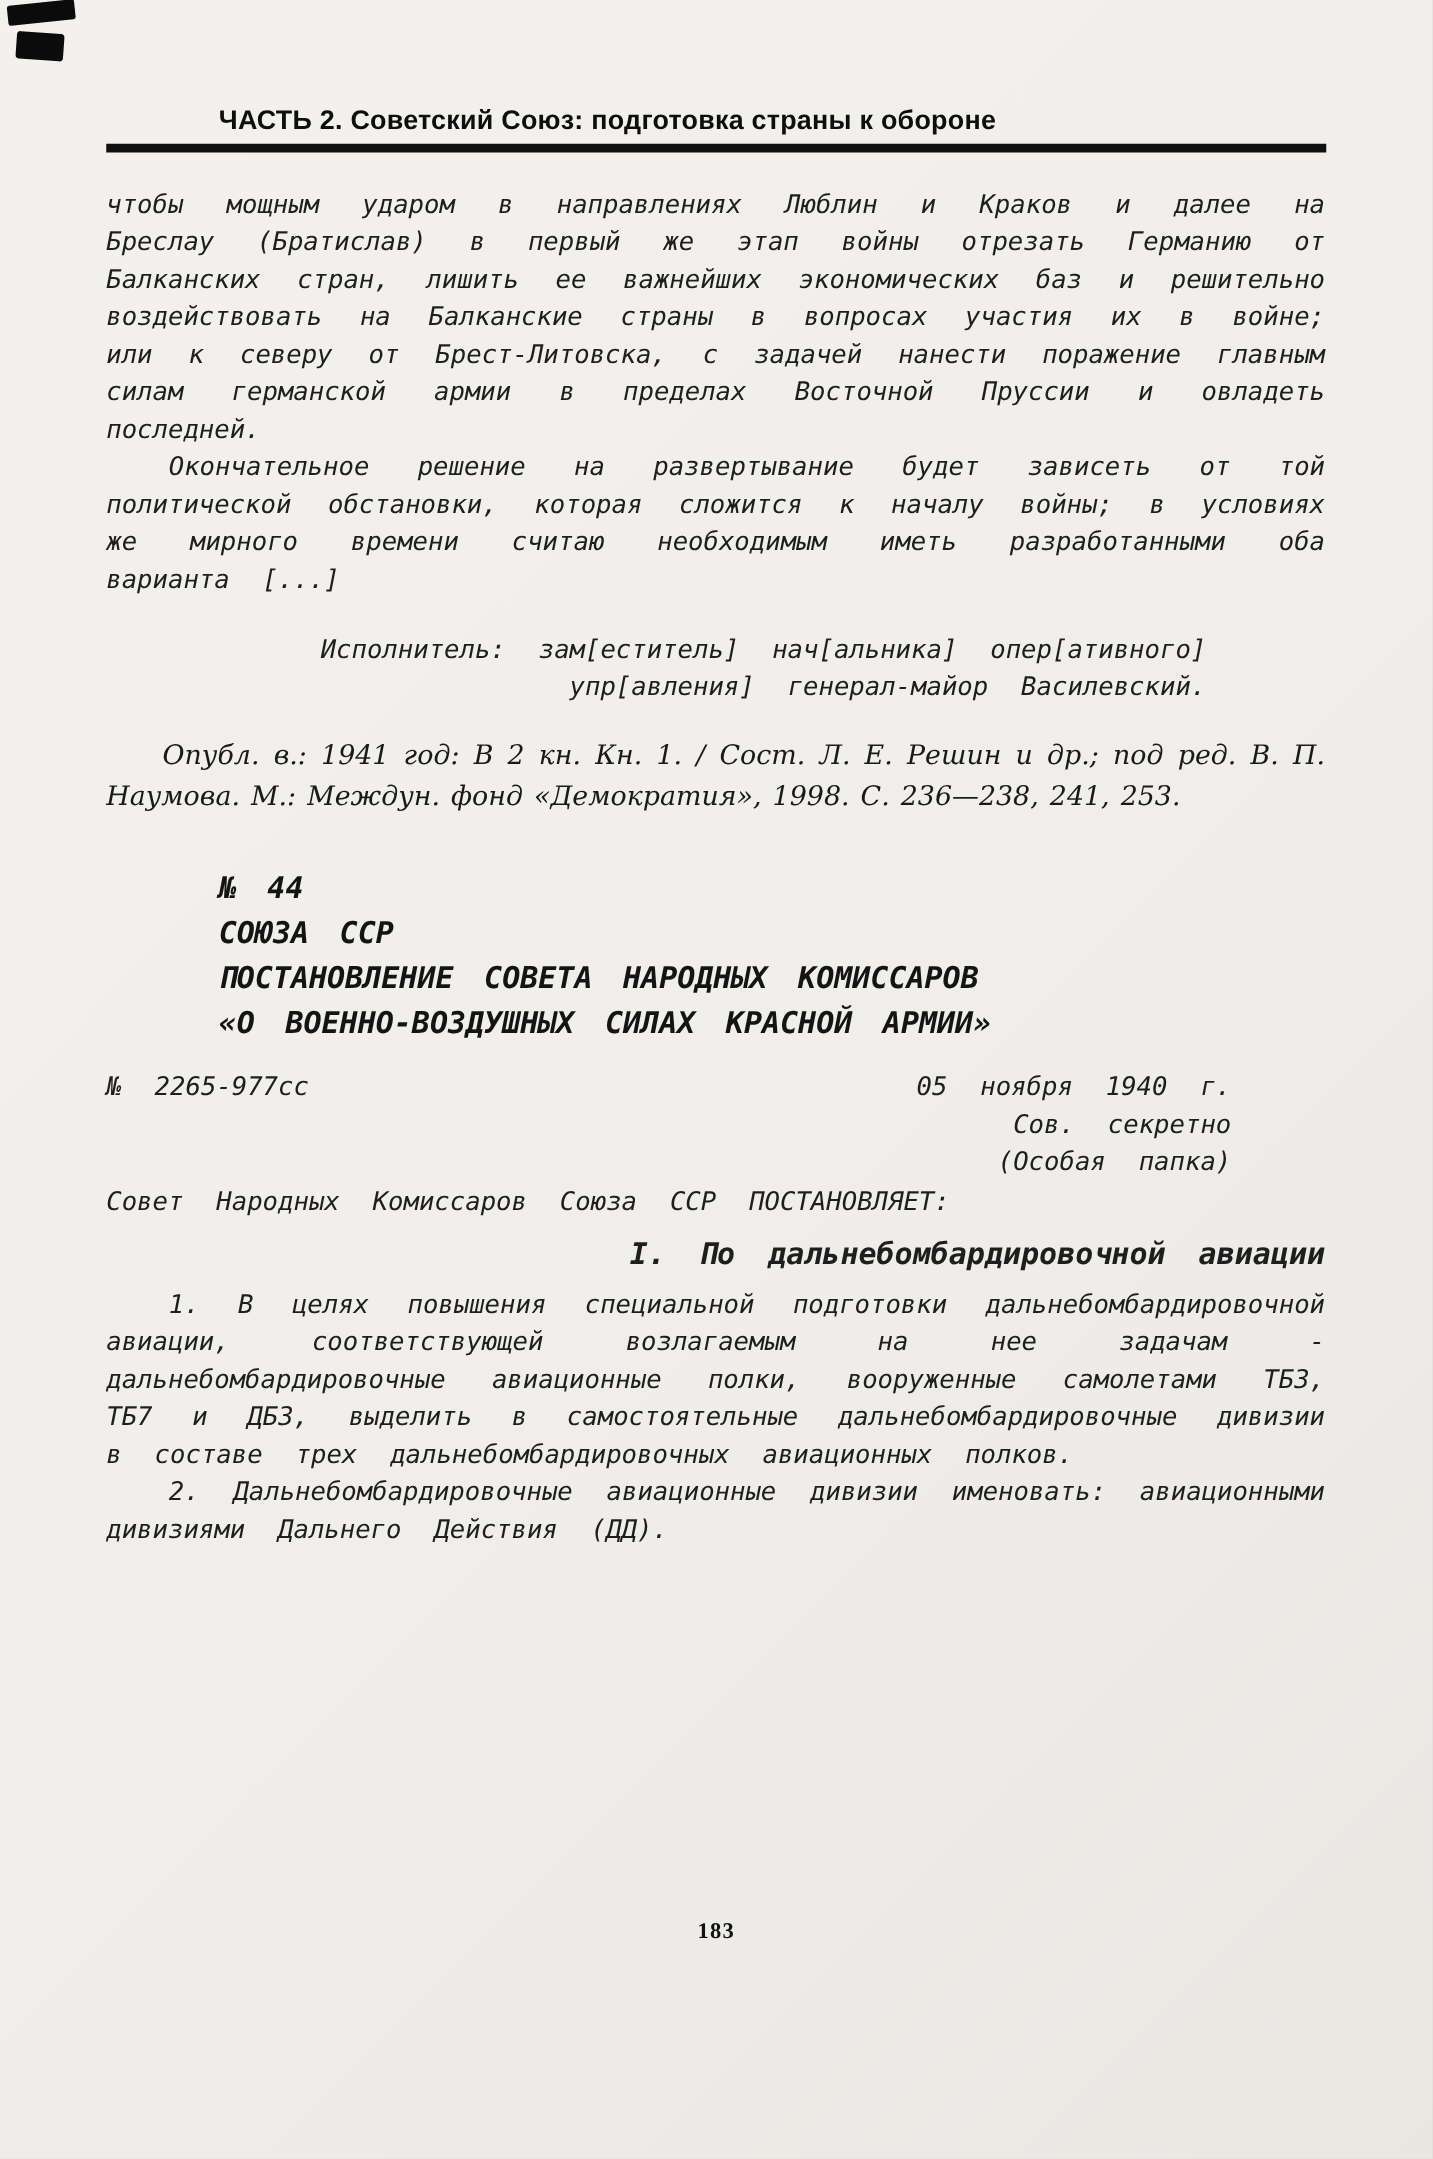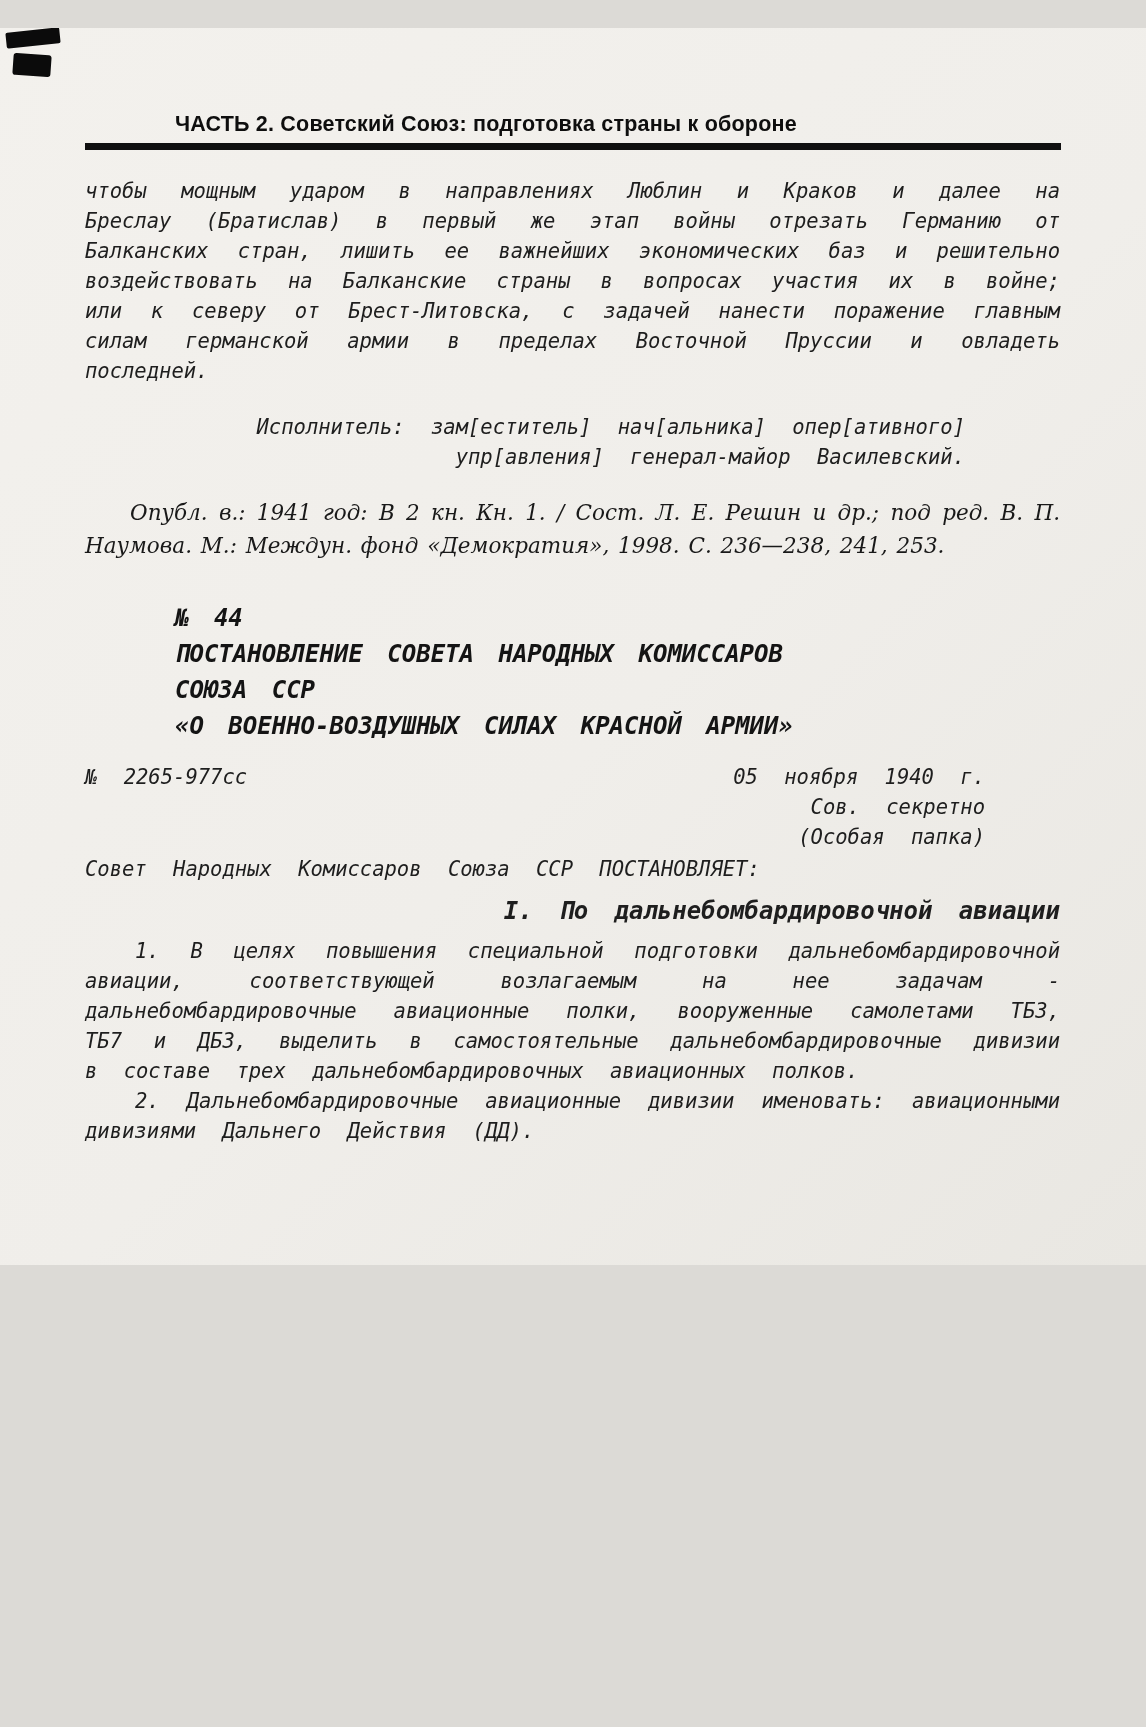--- a/index.html
+++ b/index.html
@@ -4,25 +4,24 @@
 <style>
   * { margin: 0; padding: 0; box-sizing: border-box; }
   html, body { width: 1146px; }
   body {
     background: #dcdad6;
     font-family: "DejaVu Sans Mono", monospace;
   }
   .page {
     position: relative;
     width: 1146px;
-    height: 1237px;
+    height: 1727px;
     background: linear-gradient(135deg, #f3f1ed 0%, #f0eeea 55%, #e9e7e2 100%);
     color: #1e1e1e;
     overflow: hidden;
-    margin-top: 28px;
   }
   
   .mark1 {
     position: absolute; left: 6px; top: 2px;
     width: 54px; height: 16px; background: #0b0b0b;
     transform: rotate(-6deg); border-radius: 2px;
   }
   .mark2 {
     position: absolute; left: 13px; top: 26px;
     width: 38px; height: 22px; background: #0b0b0b;
@@ -117,35 +116,36 @@
 
   <header class="running-header">
     <div class="header-text">ЧАСТЬ 2. Советский Союз: подготовка страны к обороне</div>
     <div class="header-rule"></div>
   </header>
 
   <main class="content">
 
     <section>
       <p class="mono just">чтобы мощным ударом в направлениях Люблин и Краков и далее на Бреслау (Братислав) в первый же этап войны отрезать Германию от Балканских стран, лишить ее важнейших экономических баз и решительно воздействовать на Балканские страны в вопросах участия их в войне; или к северу от Брест-Литовска, с задачей нанести поражение главным силам германской армии в пределах Восточной Пруссии и овладеть последней.</p>
+      <p class="mono just indent">Окончательное решение на развертывание будет зависеть от той политической обстановки, которая сложится к началу войны; в условиях же мирного времени считаю необходимым иметь разработанными оба варианта [...]</p>
 
 
       <div class="executor">
         <div class="mono">Исполнитель: зам[еститель] нач[альника] опер[ативного]</div>
         <div class="mono">упр[авления] генерал-майор Василевский.</div>
       </div>
 
       <p class="source">Опубл. в.: 1941 год: В 2 кн. Кн. 1. / Сост. Л. Е. Решин и др.; под ред. В. П. Наумова. М.: Междун. фонд «Демократия», 1998. С. 236—238, 241, 253.</p>
     </section>
 
     <section>
       <div class="doc44-head">
         <div>№ 44</div>
+        <div>СОЮЗА ССР</div>
         <div>ПОСТАНОВЛЕНИЕ СОВЕТА НАРОДНЫХ КОМИССАРОВ</div>
-        <div>СОЮЗА ССР</div>
         <div>«О ВОЕННО-ВОЗДУШНЫХ СИЛАХ КРАСНОЙ АРМИИ»</div>
       </div>
 
       <div class="doc-meta">
         <div class="mono">№ 2265-977сс</div>
         <div class="meta-right">
           <div class="mono">05 ноября 1940 г.</div>
           <div class="mono">Сов. секретно</div>
           <div class="mono">(Особая папка)</div>
         </div>

